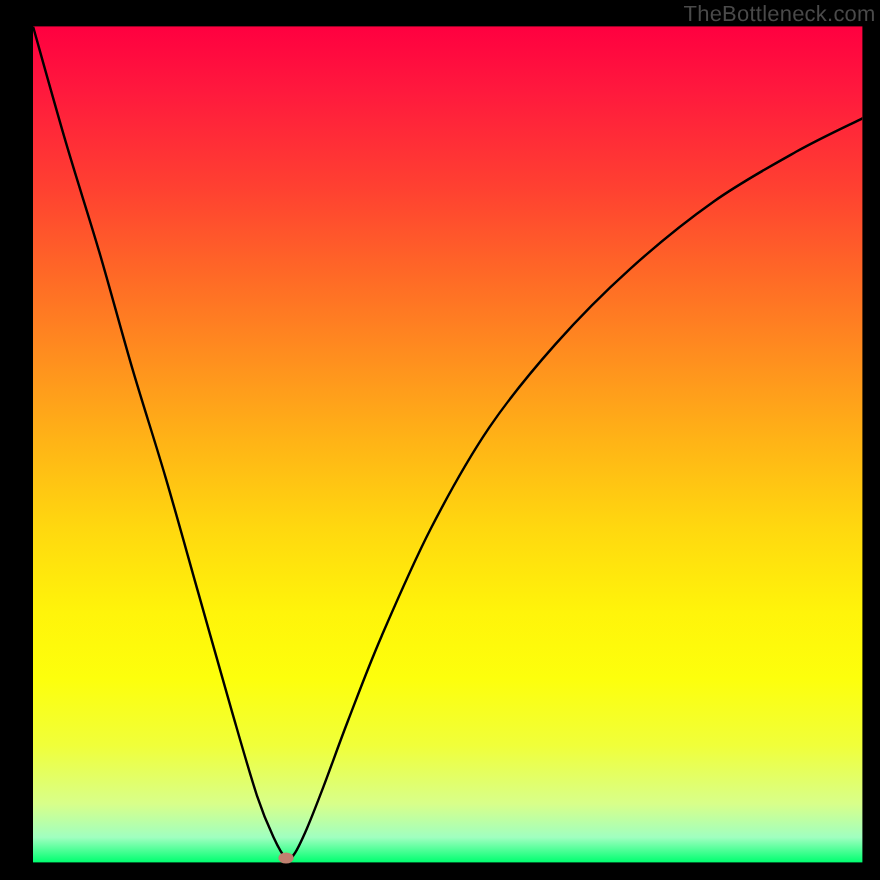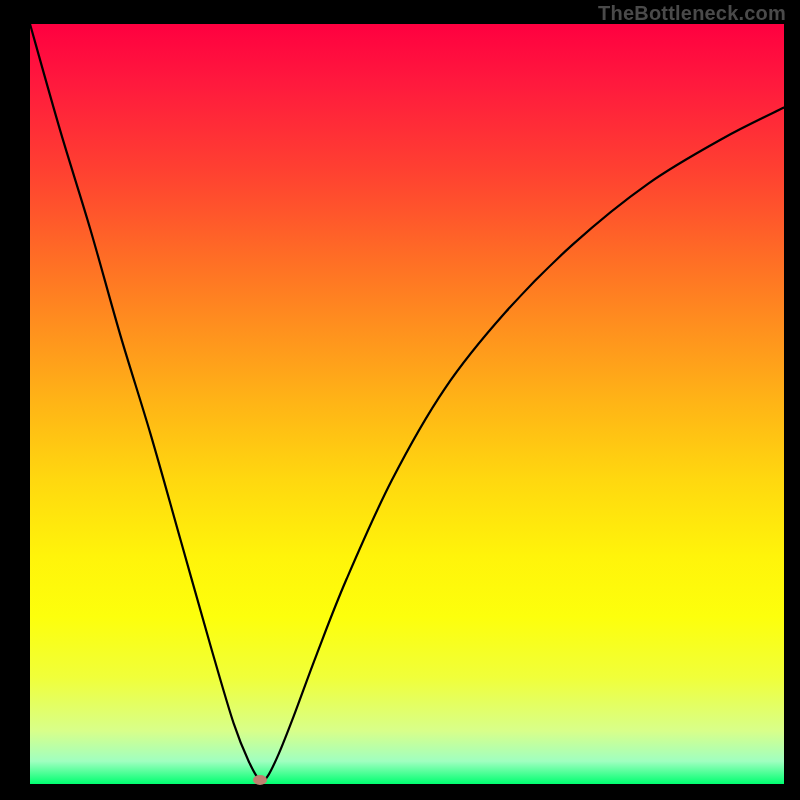--- a/index.html
+++ b/index.html
@@ -46,24 +46,24 @@
     position: absolute;
     width: 14px;
     height: 10px;
     background: #c08070;
     border-radius: 50%;
     transform: translate(-50%, -50%);
   }
   .attribution {
     position: absolute;
     top: 2px;
-    right: 14px;
+    right: 4px;
     color: #4a4a4a;
     font-size: 20px;
-    font-weight: 700;
+    font-weight: 400;
     letter-spacing: 0.2px;
   }
 </style>
 </head>
 <body>
 
 <div class="attribution">TheBottleneck.com</div>
 
 <div class="plot-area">
   <div class="gradient-bg"></div>

